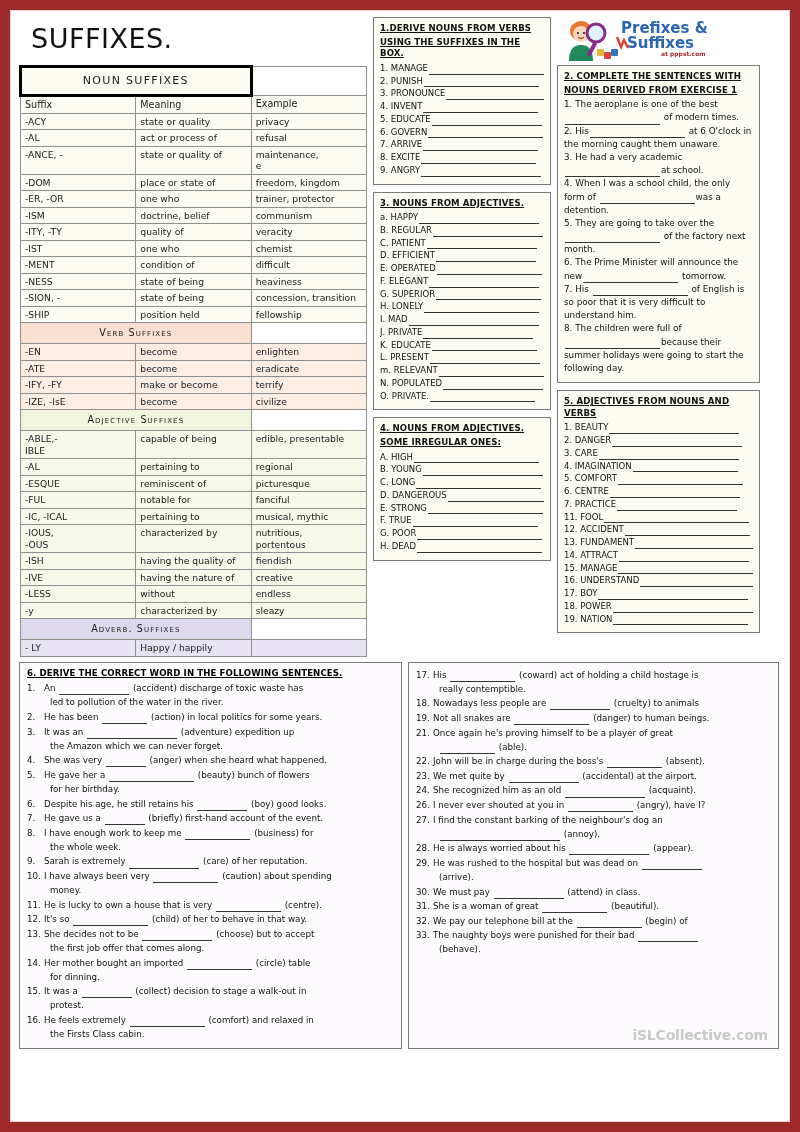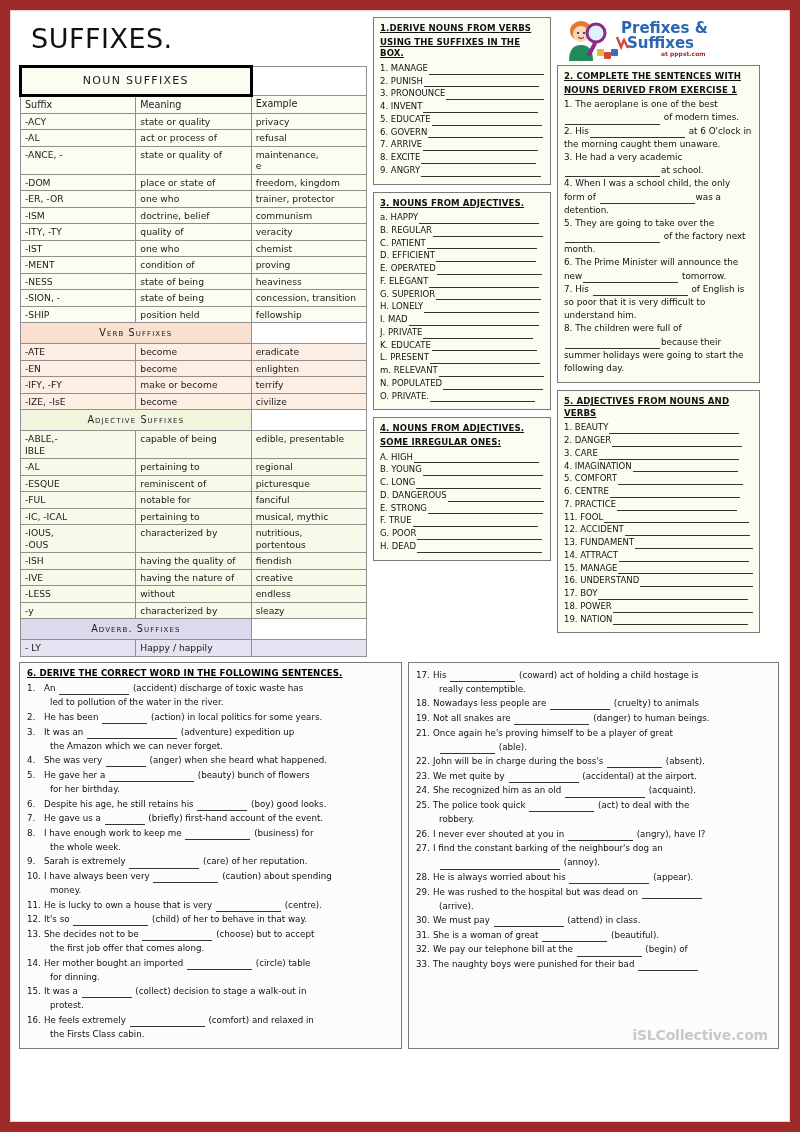--- a/index.html
+++ b/index.html
@@ -231,21 +231,21 @@
                 <td class="c3">veracity</td>
               </tr>
               <tr>
                 <td class="c1">-IST</td>
                 <td class="c2">one who</td>
                 <td class="c3">chemist</td>
               </tr>
               <tr>
                 <td class="c1">-MENT</td>
                 <td class="c2">condition of</td>
-                <td class="c3">proving</td>
+                <td class="c3">difficult</td>
               </tr>
               <tr>
                 <td class="c1">-NESS</td>
                 <td class="c2">state of being</td>
                 <td class="c3">heaviness</td>
               </tr>
               <tr>
                 <td class="c1">-SION, -</td>
                 <td class="c2">state of being</td>
                 <td class="c3">concession, transition</td>
@@ -257,28 +257,28 @@
               </tr>
             </tbody>
         <tbody>
           <tr>
             <td class="sec sec-verb" colspan="2">Verb Suffixes</td>
             <td class="blank-cell"></td>
           </tr>
         </tbody>
         <tbody id="verb-rows">
               <tr class="verbrow">
+                <td class="c1">-EN</td>
+                <td class="c2">become</td>
+                <td class="c3">enlighten</td>
+              </tr>
+              <tr class="verbrow">
                 <td class="c1">-ATE</td>
                 <td class="c2">become</td>
                 <td class="c3">eradicate</td>
-              </tr>
-              <tr class="verbrow">
-                <td class="c1">-EN</td>
-                <td class="c2">become</td>
-                <td class="c3">enlighten</td>
               </tr>
               <tr class="verbrow">
                 <td class="c1">-IFY, -FY</td>
                 <td class="c2">make or become</td>
                 <td class="c3">terrify</td>
               </tr>
               <tr class="verbrow">
                 <td class="c1">-IZE, -IsE</td>
                 <td class="c2">become</td>
                 <td class="c3">civilize</td>
@@ -570,24 +570,20 @@
             </div>
             <div class="q">
               <span class="num">23.</span>
               <span class="txt">We met quite by <span class="ul" style="width: 70px;"></span> (accidental) at the airport.</span>
             </div>
             <div class="q">
               <span class="num">24.</span>
               <span class="txt">She recognized him as an old <span class="ul" style="width: 80px;"></span> (acquaint).</span>
             </div>
             <div class="q">
-              <span class="num">25.</span>
-              <span class="txt">The police took quick <span class="ul" style="width: 65px;"></span> (act) to deal with the<div class="q2">robbery.</div></span>
-            </div>
-            <div class="q">
               <span class="num">26.</span>
               <span class="txt">I never ever shouted at you in <span class="ul" style="width: 65px;"></span> (angry), have I?</span>
             </div>
             <div class="q">
               <span class="num">27.</span>
               <span class="txt">I find the constant barking of the neighbour's dog an<div class="q2"><span class="ul" style="width: 120px;"></span> (annoy).</div></span>
             </div>
             <div class="q">
               <span class="num">28.</span>
               <span class="txt">He is always worried about his <span class="ul" style="width: 80px;"></span> (appear).</span>
@@ -603,21 +599,21 @@
             <div class="q">
               <span class="num">31.</span>
               <span class="txt">She is a woman of great <span class="ul" style="width: 65px;"></span> (beautiful).</span>
             </div>
             <div class="q">
               <span class="num">32.</span>
               <span class="txt">We pay our telephone bill at the <span class="ul" style="width: 65px;"></span> (begin) of</span>
             </div>
             <div class="q">
               <span class="num">33.</span>
-              <span class="txt">The naughty boys were punished for their bad <span class="ul" style="width: 60px;"></span></span>
+              <span class="txt">The naughty boys were punished for their bad <span class="ul" style="width: 60px;"></span><div class="q2">(behave).</div></span>
             </div>
           </div>
       <div class="watermark">iSLCollective.com</div>
     </div>
   </div>
 
  </div>
 </div>
 
 </body></html>

